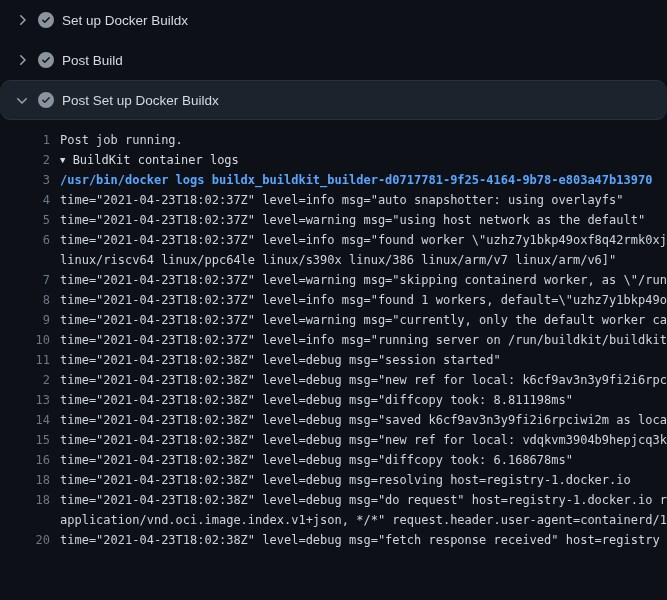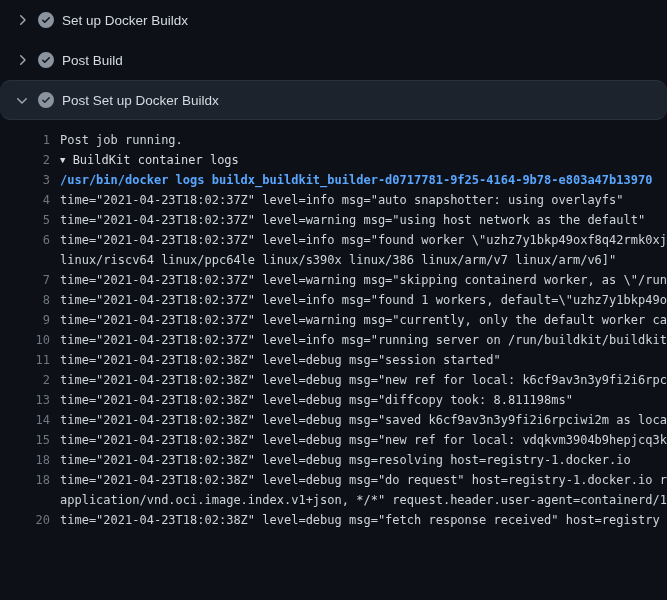--- a/index.html
+++ b/index.html
@@ -158,20 +158,24 @@
   <div class="log-row">
     <span class="ln">14</span>
     <span class="lt">time="2021-04-23T18:02:38Z" level=debug msg="saved k6cf9av3n3y9fi2i6rpciwi2m as loca</span>
   </div>
 
   <div class="log-row">
     <span class="ln">15</span>
     <span class="lt">time="2021-04-23T18:02:38Z" level=debug msg="new ref for local: vdqkvm3904b9hepjcq3k</span>
   </div>
 
+  <div class="log-row">
+    <span class="ln">16</span>
+    <span class="lt">time="2021-04-23T18:02:38Z" level=debug msg="diffcopy took: 6.168678ms"</span>
+  </div>
 
 
   <div class="log-row">
     <span class="ln">18</span>
     <span class="lt">time="2021-04-23T18:02:38Z" level=debug msg=resolving host=registry-1.docker.io</span>
   </div>
 
   <div class="log-row">
     <span class="ln">18</span>
     <span class="lt">time="2021-04-23T18:02:38Z" level=debug msg="do request" host=registry-1.docker.io r</span>

